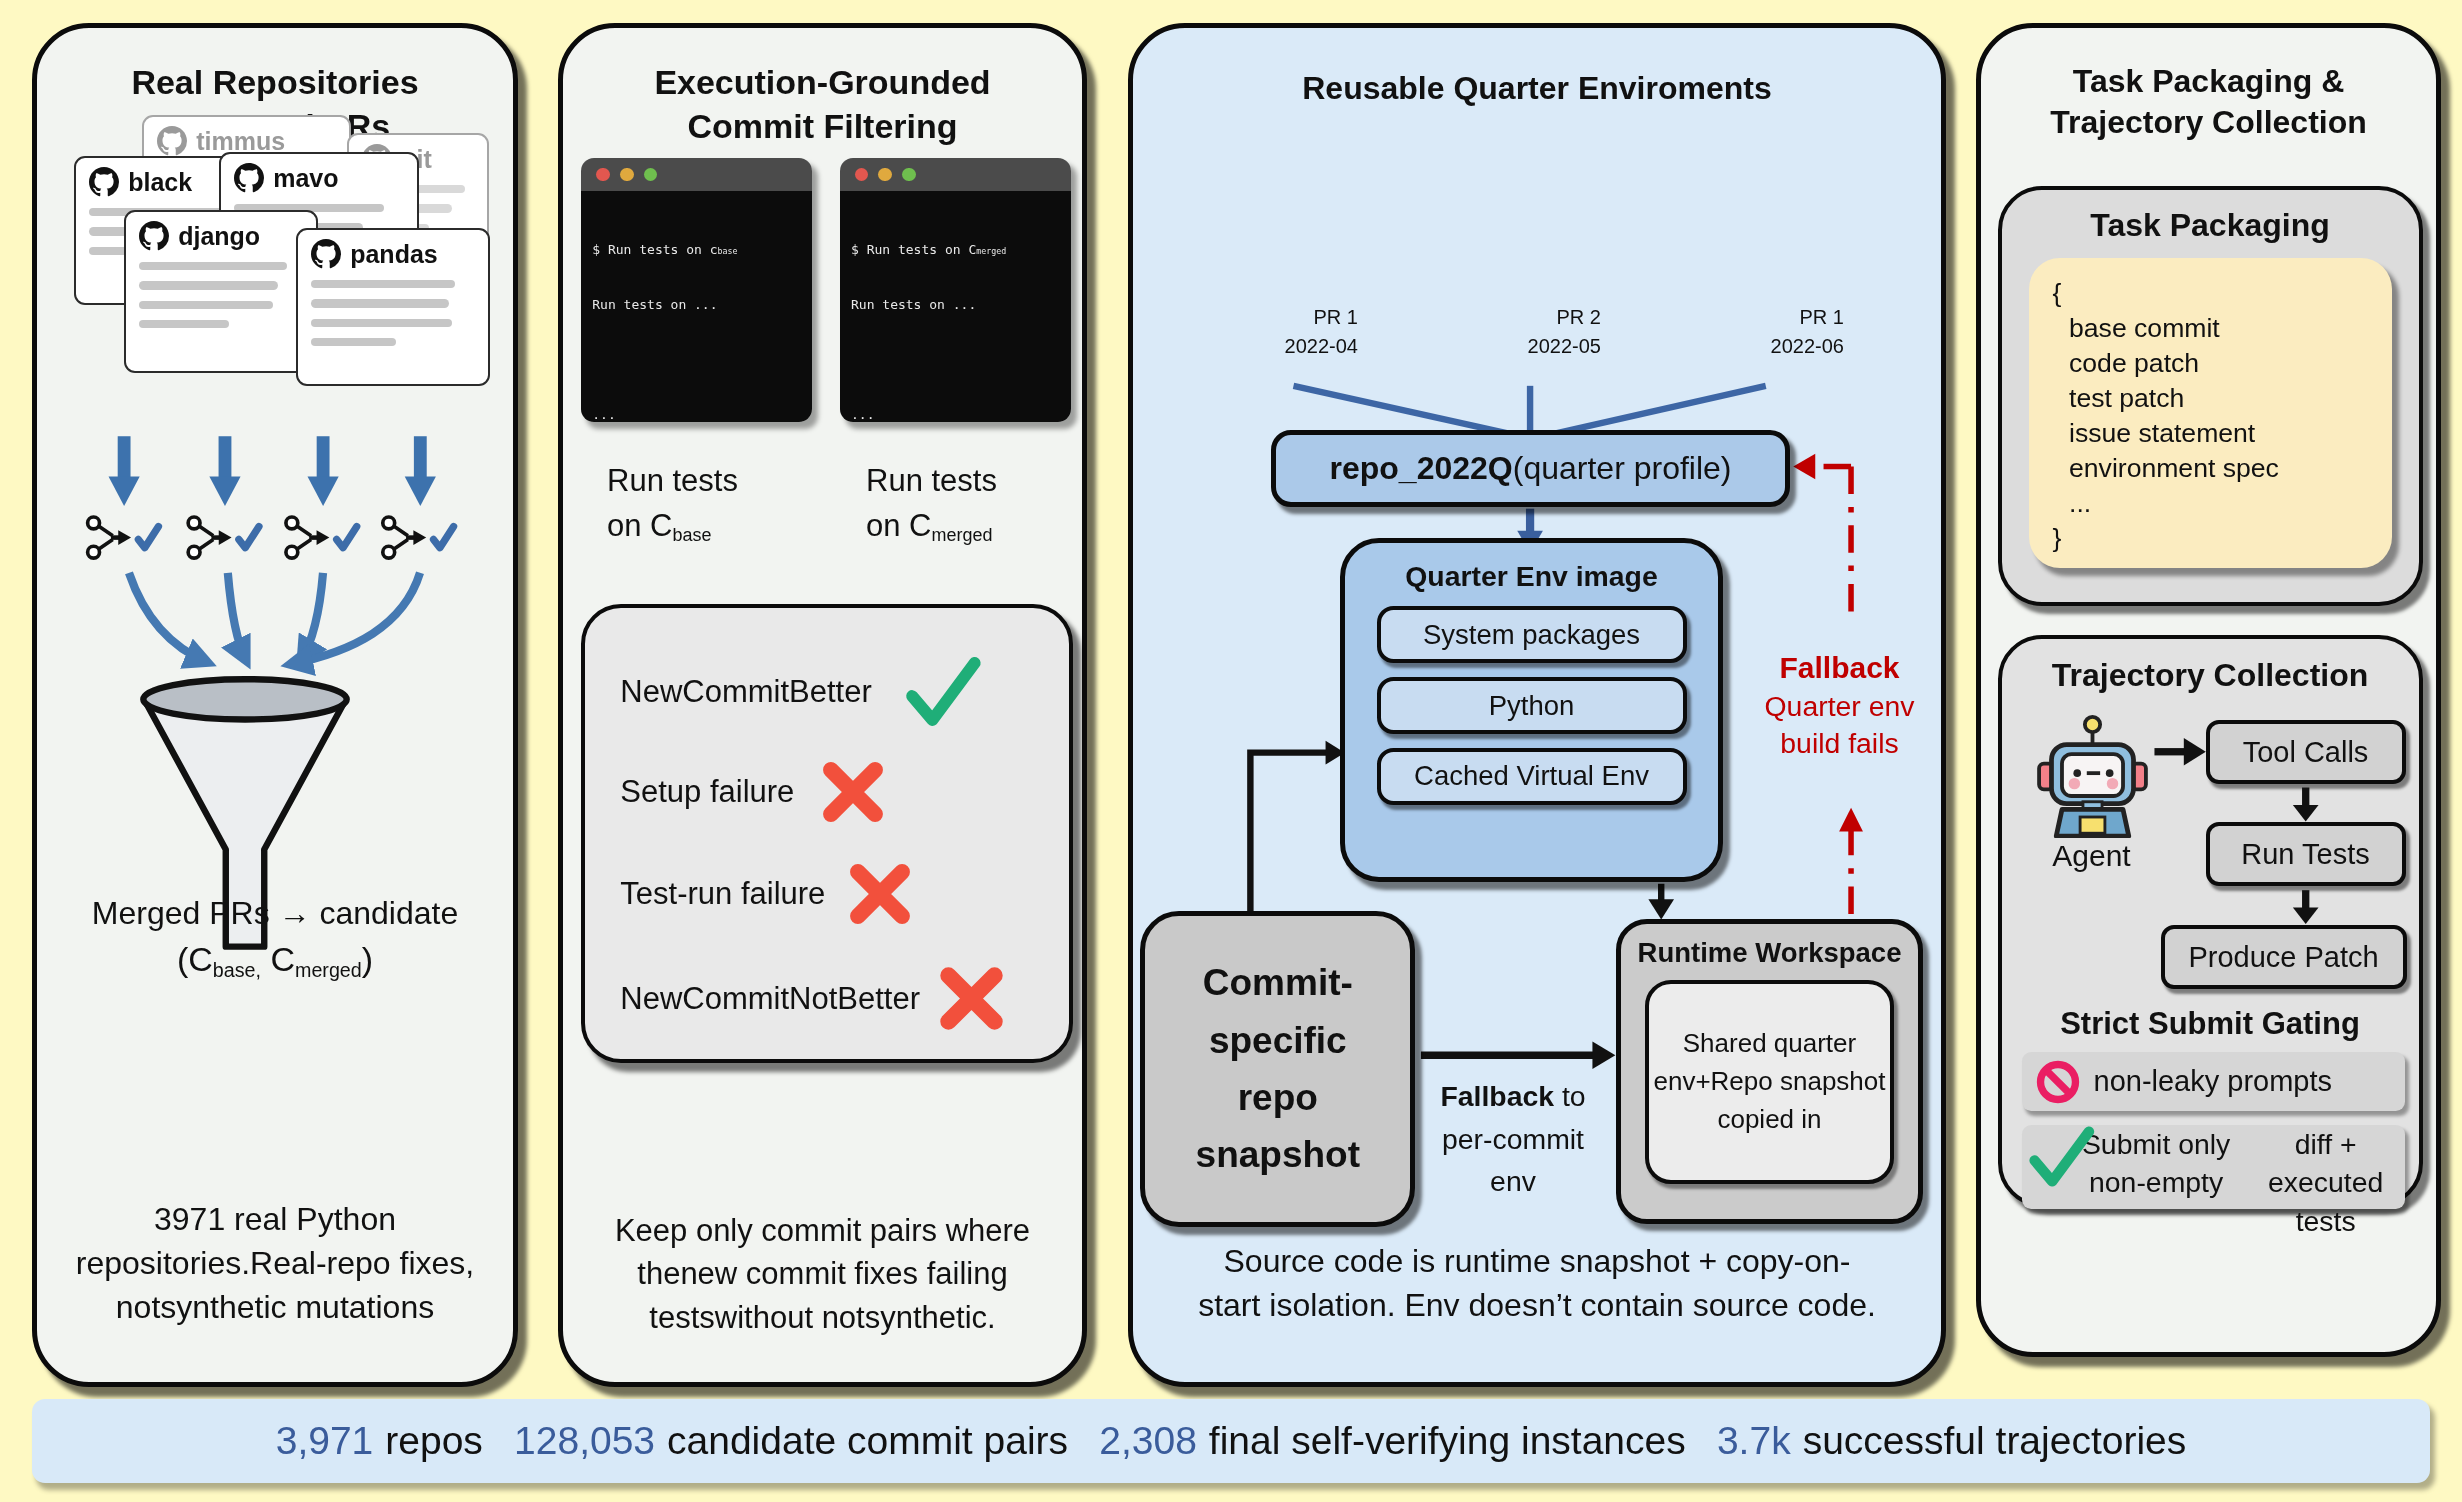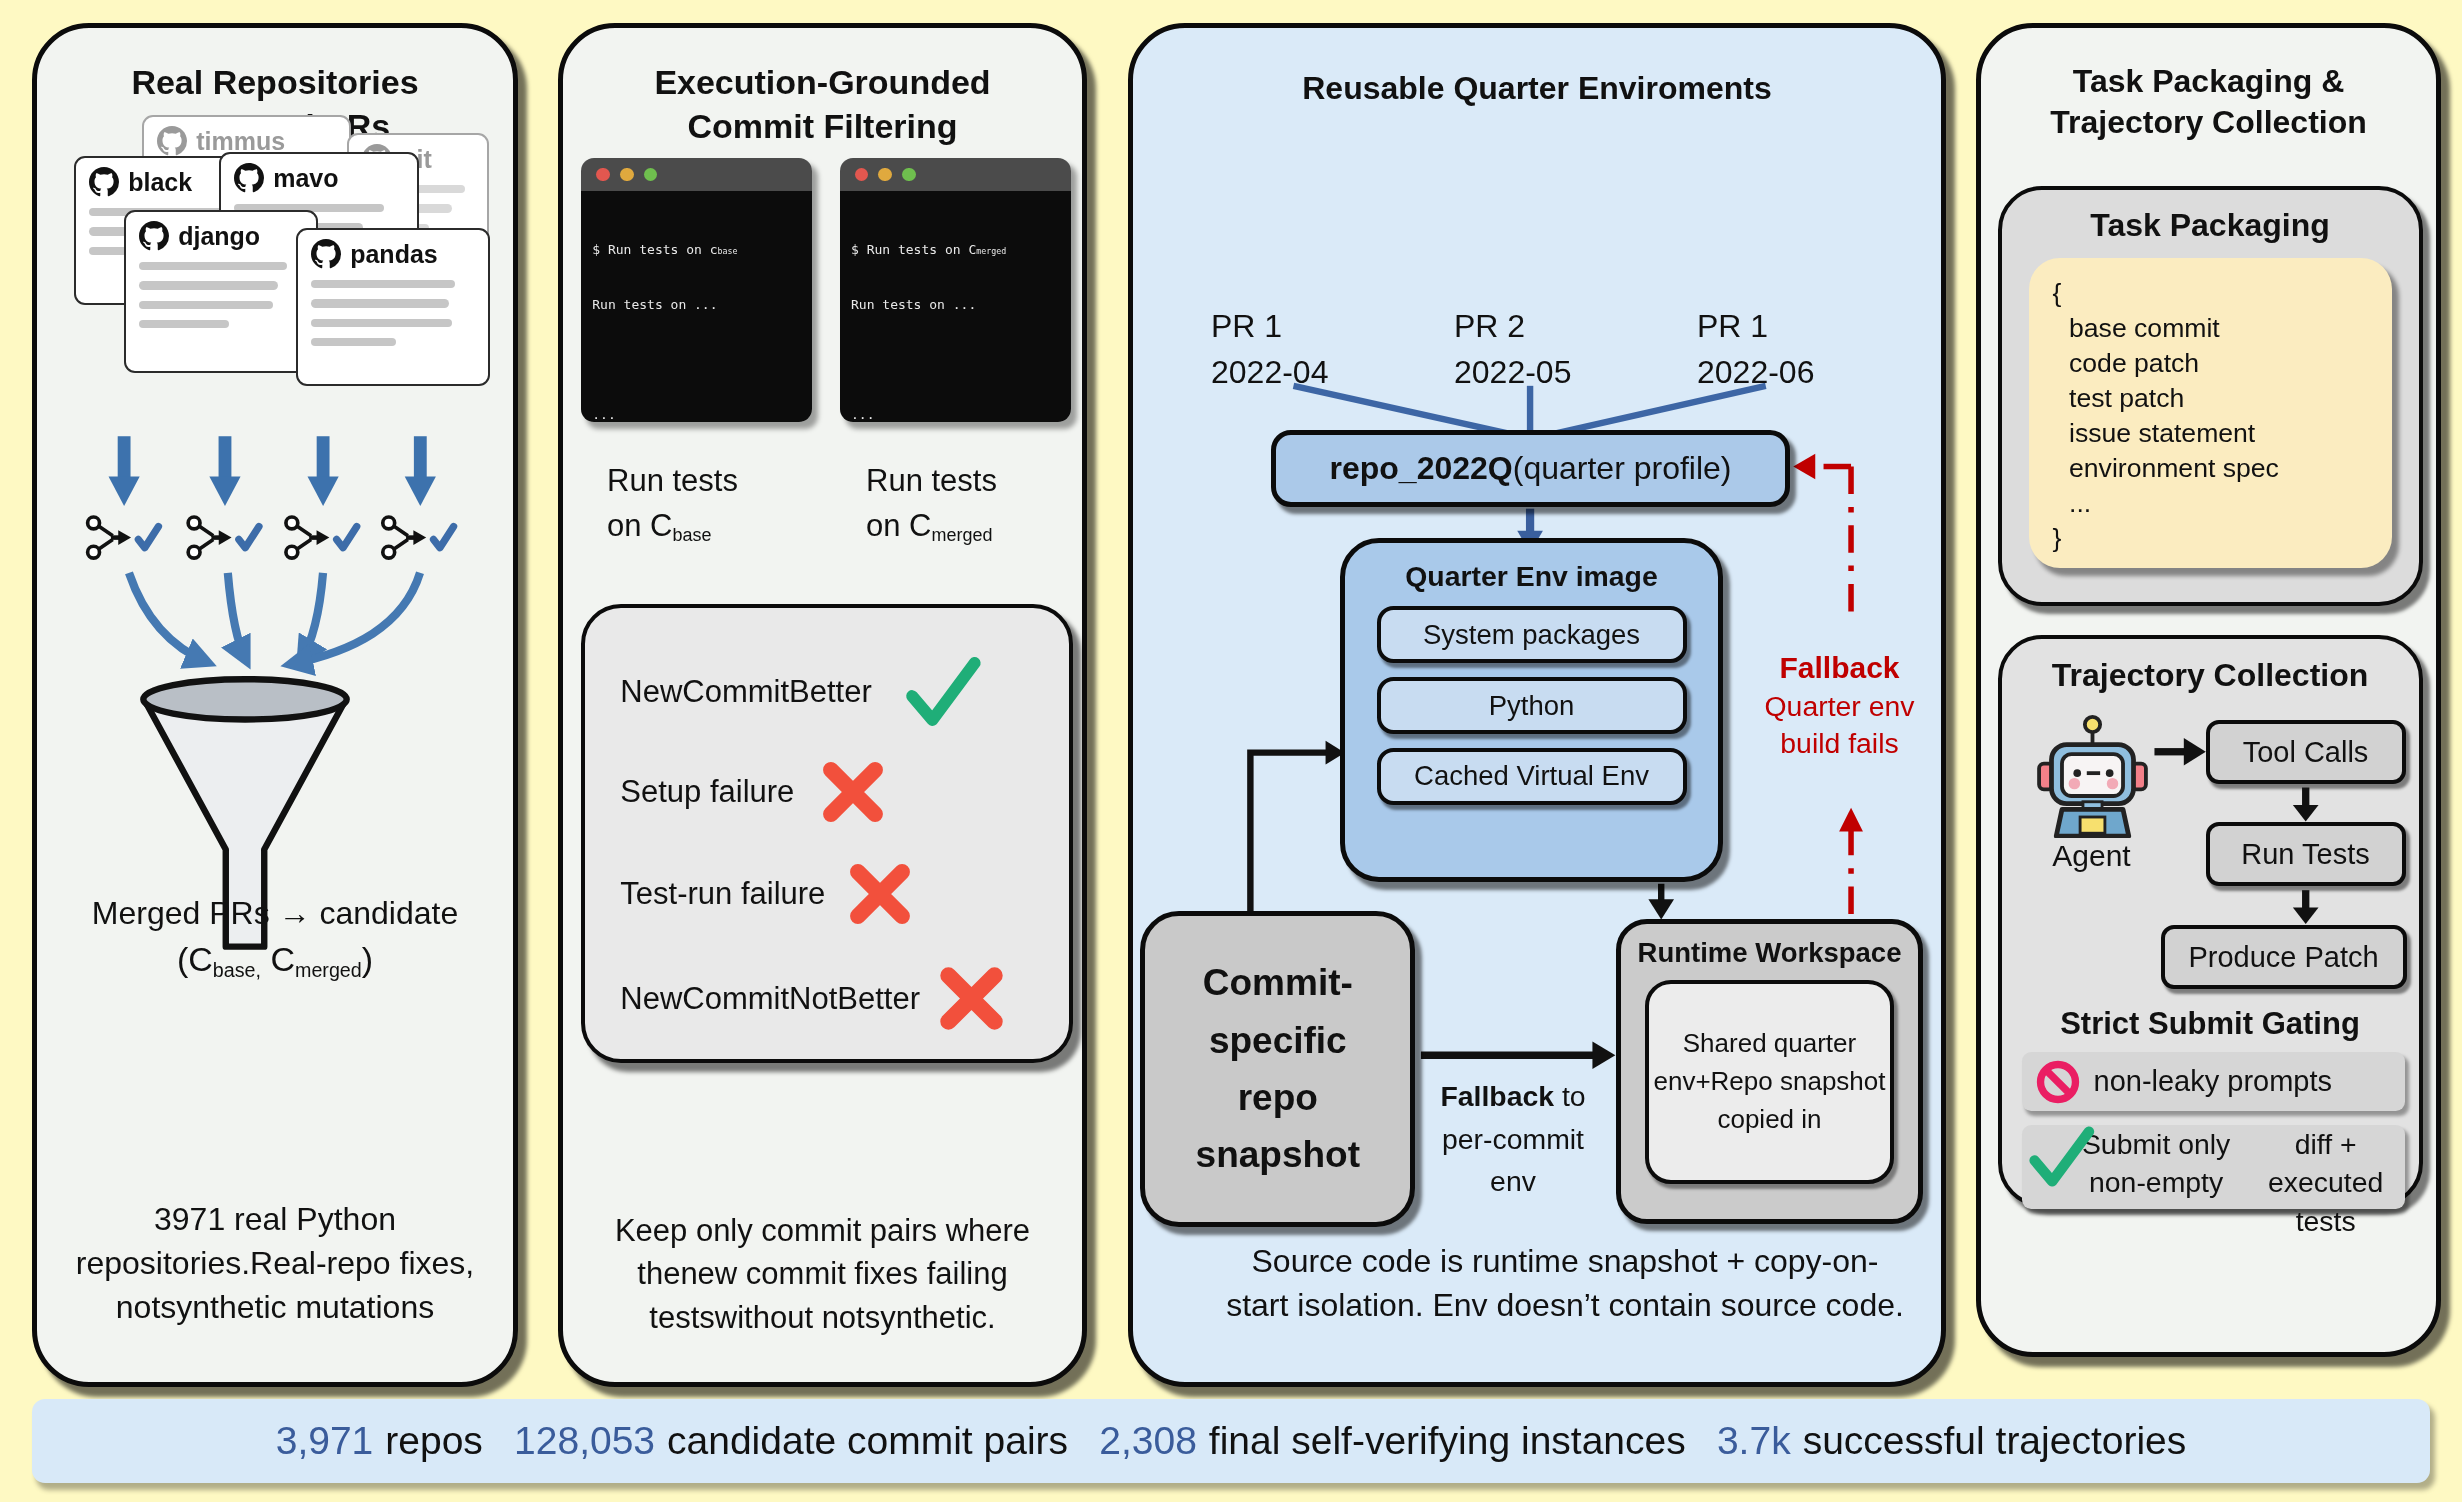--- a/index.html
+++ b/index.html
@@ -62,21 +62,21 @@
               background:#e9e9e9; border:4.6px solid #0b0b0b; border-radius:40px;
               box-shadow:7.3px 8.3px 4.6px rgba(0,0,0,0.5);}
   .frow {position:absolute; left:35px; display:flex; align-items:center; font-size:31px;}
   .p2note {position:absolute; top:1181px; width:100%; text-align:center; font-size:31px; line-height:1.4;}
 
   
   .naivebox {position:absolute; left:16.5px; top:117px; width:781px; height:145px; box-sizing:border-box;
              background:#e8e8e8; border:3.7px solid #0b0b0b; border-radius:24px;
              box-shadow:5.5px 6.4px 3.7px rgba(0,0,0,0.45); z-index:2;}
   .nrow {position:absolute; left:24px; font-size:30px; white-space:nowrap;}
-  .prgroup {position:absolute; top:275px; width:147px; text-align:left; font-size:32px; line-height:1.45; z-index:2;}
+  .prgroup {position:absolute; top:275px; width:147px; text-align:right; font-size:20px; line-height:1.45; z-index:2;}
   .repobox {position:absolute; left:138px; top:402px; width:519px; height:77px; box-sizing:border-box;
             background:#abc9e9; border:5.5px solid #0b0b0b; border-radius:20px;
             box-shadow:5.5px 6.4px 3.7px rgba(0,0,0,0.5);
             display:flex; align-items:center; justify-content:center; font-size:32px; z-index:2; white-space:nowrap;}
   .qenv {position:absolute; left:207px; top:510px; width:383px; height:344px; box-sizing:border-box;
          background:#a9c9ea; border:5.5px solid #0b0b0b; border-radius:39px;
          box-shadow:6.4px 7.3px 3.7px rgba(0,0,0,0.5); z-index:2; text-align:center;}
   .qenv-title {margin-top:16.5px; font-weight:bold; font-size:28.4px;}
   .qitem {margin:13.8px auto 0; width:310px; height:57px; box-sizing:border-box;
           background:#c8dcf1; border:4.6px solid #0b0b0b; border-radius:16.5px;
@@ -94,21 +94,21 @@
           background:#cbcbcb; border:5.5px solid #0b0b0b; border-radius:31px;
           box-shadow:5.5px 6.4px 3.7px rgba(0,0,0,0.5); z-index:2; text-align:center;}
   .ws-title {margin-top:13px; font-weight:bold; font-size:27.5px;}
   .ws-inner {margin:11px auto 0; width:249px; height:204px; box-sizing:border-box;
              background:#ececec; border:4.6px solid #0b0b0b; border-radius:26px;
              box-shadow:3.7px 4.6px 2.8px rgba(0,0,0,0.4);
              display:flex; flex-direction:column; align-items:center; justify-content:center;
              font-size:26px; line-height:1.45;}
   .fb-label {position:absolute; left:286px; top:1047px; width:188px; text-align:center;
              font-size:28.4px; line-height:1.5; z-index:2;}
-  .p3note {position:absolute; top:1211px; width:100%; text-align:center; font-size:32px; line-height:1.38; z-index:2;padding-left:28px;}
+  .p3note {position:absolute; top:1211px; width:100%; text-align:center; font-size:32px; line-height:1.38; z-index:2;}
   .p3svg {position:absolute; left:0; top:0; z-index:1; pointer-events:none;}
 
   
   .pkgbox {position:absolute; left:16.5px; top:158px; width:425px; height:420px; box-sizing:border-box;
            background:#dcdcdc; border:4.6px solid #0b0b0b; border-radius:44px;
            box-shadow:6.4px 7.3px 3.7px rgba(0,0,0,0.5); text-align:center;}
   .pkg-title {margin-top:16.5px; font-weight:bold; font-size:32px;}
   .yellowcard {margin:14.7px auto 0; width:363px; height:310px; box-sizing:border-box;
                background:#fbecc0; border-radius:31px; box-shadow:6.4px 7.3px 4.6px rgba(0,0,0,0.4);
                text-align:left; padding:18.3px 24px; font-size:26.6px; line-height:35px;}

